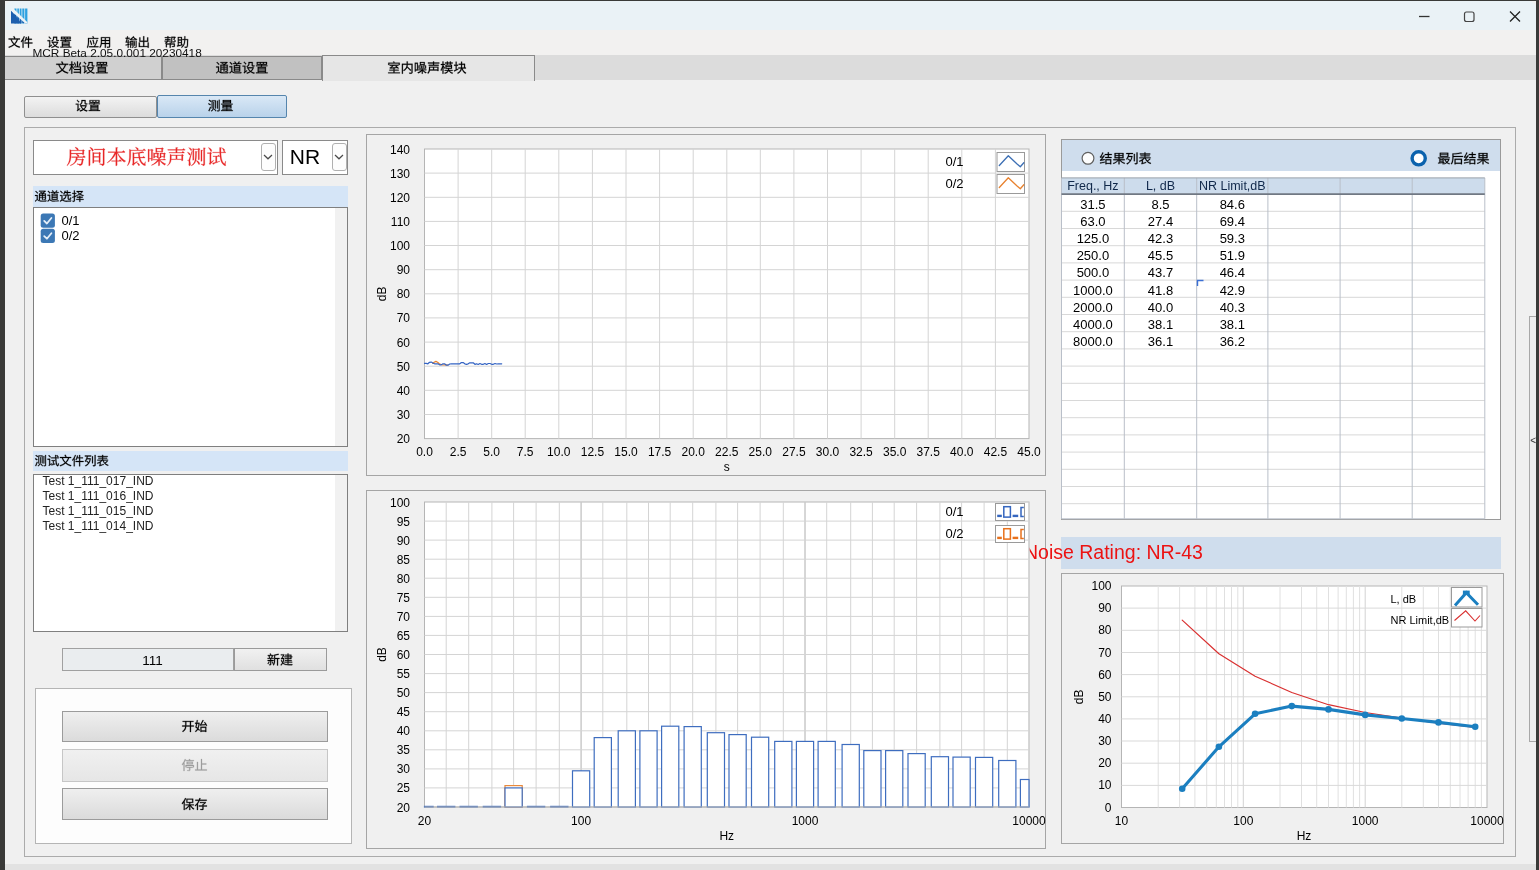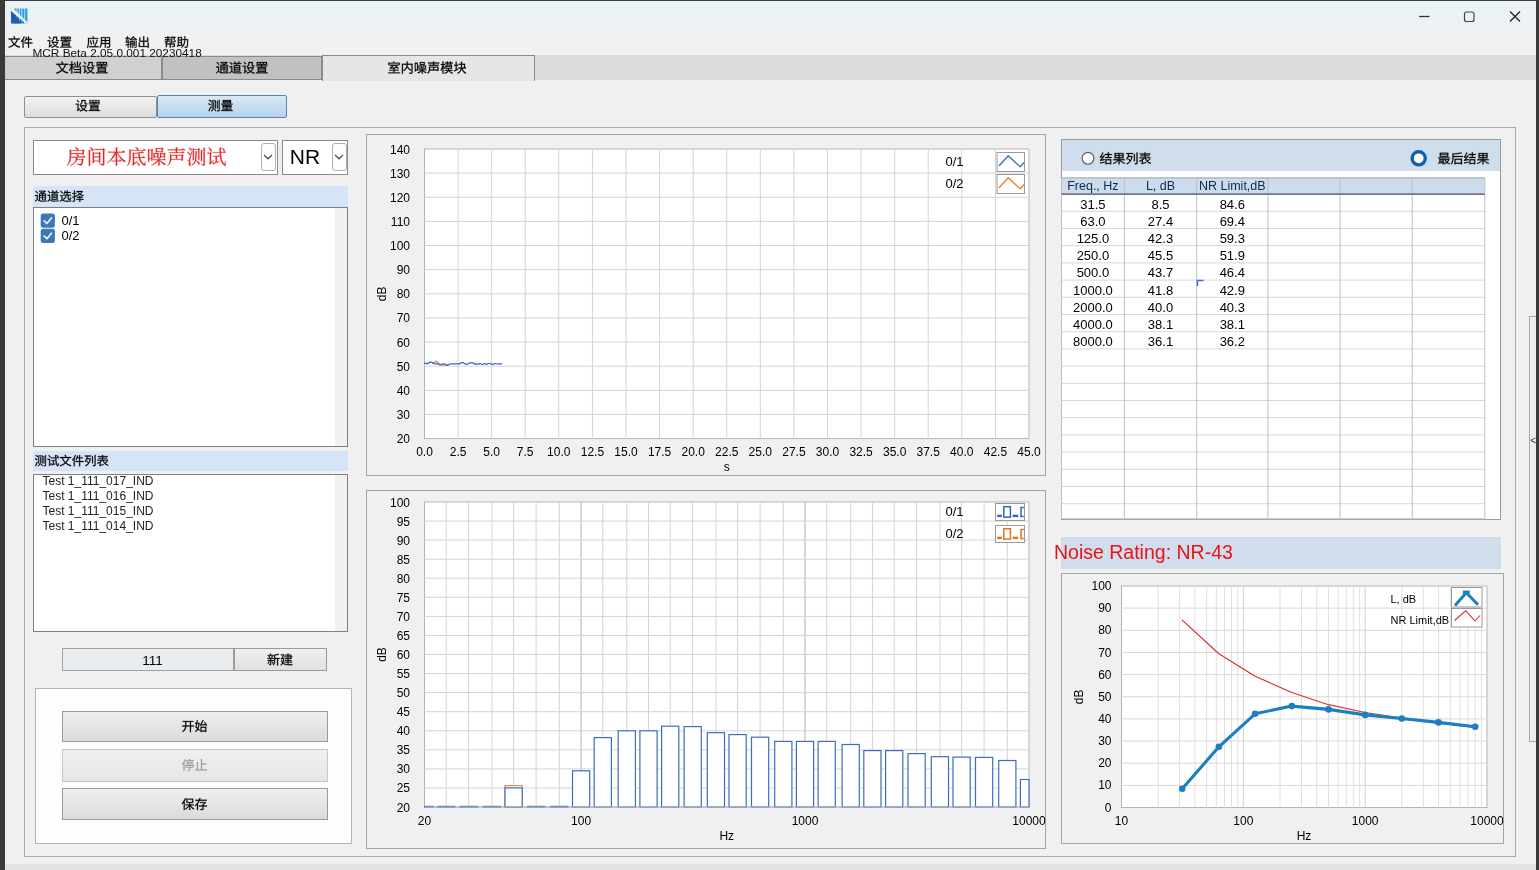--- a/index.html
+++ b/index.html
@@ -31,21 +31,21 @@
 <div style="position:absolute;left:234px;top:648px;width:92.5px;height:23px;background:linear-gradient(#f1f1f1,#e0e0e0);border:1px solid #9a9a9a;"></div>
 <div style="position:absolute;left:34.5px;top:688px;width:317.5px;height:156px;background:#fdfdfd;border:1px solid #b5b5b5;"></div>
 <div style="position:absolute;left:61.5px;top:710.5px;width:266.5px;height:31.5px;background:linear-gradient(#efefef,#dbdbdb);border:1px solid #9b9b9b;"></div>
 <div style="position:absolute;left:61.5px;top:748.5px;width:266.5px;height:33px;background:linear-gradient(#f0f0f0,#e6e6e6);border:1px solid #c6c6c6;"></div>
 <div style="position:absolute;left:61.5px;top:788px;width:266.5px;height:32px;background:linear-gradient(#efefef,#dbdbdb);border:1px solid #9b9b9b;"></div>
 <div style="position:absolute;left:365.5px;top:133.5px;width:680.5px;height:342px;background:#f0f0f0;border:1px solid #a5a5a5;"></div>
 <div style="position:absolute;left:365.5px;top:489.5px;width:680.5px;height:359px;background:#f0f0f0;border:1px solid #a5a5a5;"></div>
 <div style="position:absolute;left:1060.5px;top:138.5px;width:440px;height:381.5px;background:#fff;border:1px solid #9a9a9a;"></div>
 <div style="position:absolute;left:1061.5px;top:139.5px;width:438px;height:31px;background:#cfdded;"></div>
 <div style="position:absolute;left:1060.5px;top:536.5px;width:440px;height:32.5px;background:#cfdded;"></div>
-<div style="position:absolute;left:1048px;top:540.5px;white-space:pre;font-size:19.5px;color:#ec1212;padding-left:6px;">Noise Rating: NR-43</div>
+<div style="position:absolute;left:1018px;top:540.5px;white-space:pre;font-size:19.5px;color:#ec1212;padding-left:6px;">Noise Rating: NR-43</div>
 <div style="position:absolute;left:1060.5px;top:573px;width:443px;height:270.5px;background:#f0f0f0;border:1px solid #a5a5a5;"></div>
 <div style="position:absolute;left:1528.5px;top:316px;width:9.5px;height:426px;background:#ededed;border:1px solid #a8a8a8;"></div>
 <div style="position:absolute;left:0px;top:0px;width:4.5px;height:870px;background:#3a3a38;"></div>
 <div style="position:absolute;left:1536px;top:0px;width:3px;height:870px;background:#3a3a38;"></div>
 <div style="position:absolute;left:0px;top:0px;width:1539px;height:1px;background:#3a3a38;"></div>
 <svg width="1539" height="870" style="position:absolute;left:0;top:0;" font-family="Liberation Sans, sans-serif">
     <defs>
       <path id="s6587" d="M423 823C453 774 485 707 497 666L580 693C566 734 531 799 501 847ZM50 664V590H206C265 438 344 307 447 200C337 108 202 40 36 -7C51 -25 75 -60 83 -78C250 -24 389 48 502 146C615 46 751 -28 915 -73C928 -52 950 -20 967 -4C807 36 671 107 560 201C661 304 738 432 796 590H954V664ZM504 253C410 348 336 462 284 590H711C661 455 592 344 504 253Z"></path>
       <path id="s4ef6" d="M317 341V268H604V-80H679V268H953V341H679V562H909V635H679V828H604V635H470C483 680 494 728 504 775L432 790C409 659 367 530 309 447C327 438 359 420 373 409C400 451 425 504 446 562H604V341ZM268 836C214 685 126 535 32 437C45 420 67 381 75 363C107 397 137 437 167 480V-78H239V597C277 667 311 741 339 815Z"></path>
       <path id="s8bbe" d="M122 776C175 729 242 662 273 619L324 672C292 713 225 778 171 822ZM43 526V454H184V95C184 49 153 16 134 4C148 -11 168 -42 175 -60C190 -40 217 -20 395 112C386 127 374 155 368 175L257 94V526ZM491 804V693C491 619 469 536 337 476C351 464 377 435 386 420C530 489 562 597 562 691V734H739V573C739 497 753 469 823 469C834 469 883 469 898 469C918 469 939 470 951 474C948 491 946 520 944 539C932 536 911 534 897 534C884 534 839 534 828 534C812 534 810 543 810 572V804ZM805 328C769 248 715 182 649 129C582 184 529 251 493 328ZM384 398V328H436L422 323C462 231 519 151 590 86C515 38 429 5 341 -15C355 -31 371 -61 377 -80C474 -54 566 -16 647 39C723 -17 814 -58 917 -83C926 -62 947 -32 963 -16C867 4 781 39 708 86C793 160 861 256 901 381L855 401L842 398Z"></path>

